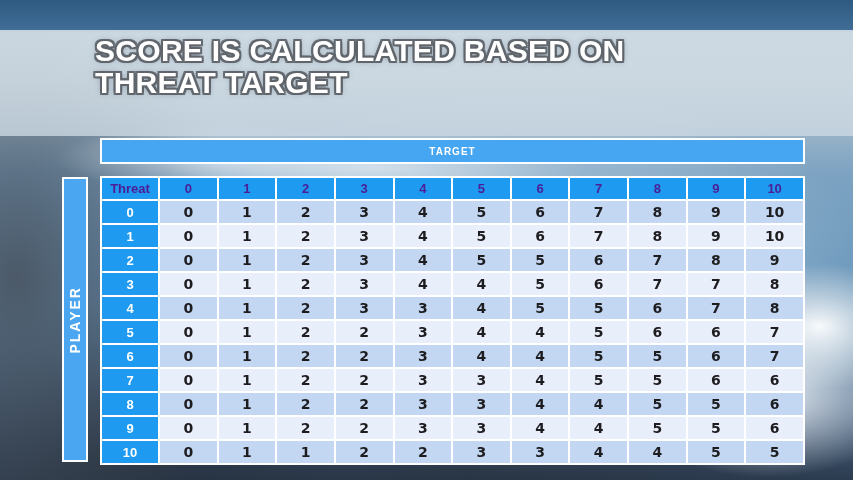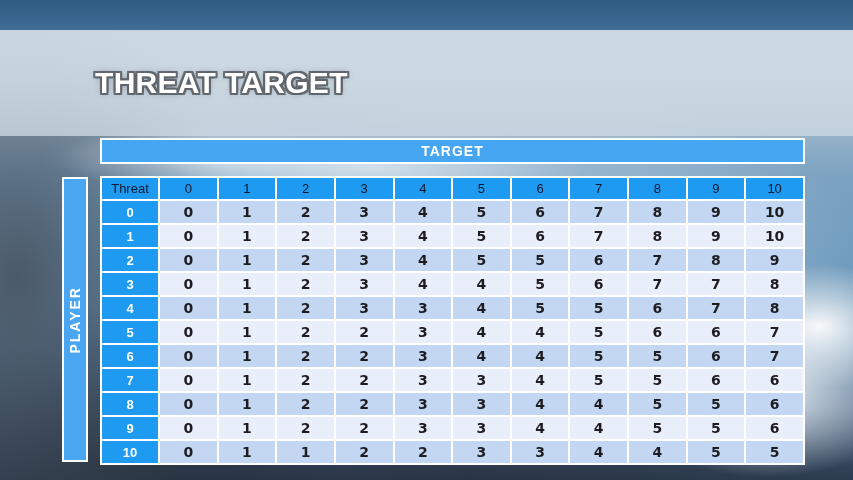--- a/index.html
+++ b/index.html
@@ -38,43 +38,43 @@
       -2px -2px 0 rgba(95,101,108,.9), -2px 0 0 rgba(95,101,108,.9), -2px 2px 0 rgba(95,101,108,.9),
        0 -2px 0 rgba(95,101,108,.9),  0 2px 0 rgba(95,101,108,.9),
        2px -2px 0 rgba(95,101,108,.9), 2px 0 0 rgba(95,101,108,.9), 2px 2px 0 rgba(95,101,108,.9),
        0 0 6px rgba(60,66,72,.55);
   }
   
   .target-bar{
     position:absolute;left:100px;top:138px;width:705px;height:26px;
     box-sizing:border-box;background:#47a6f2;border:2px solid #fbfdff;
     display:flex;align-items:center;justify-content:center;
-    color:#fff;font-weight:bold;font-size:14px;letter-spacing:1px;
+    color:#fff;font-weight:bold;font-size:10px;letter-spacing:1px;
   }
   .player-bar{
     position:absolute;left:62px;top:177px;width:26px;height:285px;
     box-sizing:border-box;background:#4aa6f0;border:2px solid #fbfdff;
     display:flex;align-items:center;justify-content:center;
   }
   .player-bar .vtext{
     writing-mode:vertical-rl;transform:rotate(180deg);
     color:#fff;font-weight:bold;font-size:14px;letter-spacing:2px;
   }
   
   .score-table{
     position:absolute;left:100px;top:176px;width:705px;
     border-collapse:collapse;table-layout:fixed;
   }
   .score-table th,.score-table td{
     border:2px solid #fff;text-align:center;vertical-align:middle;
     padding:0;overflow:hidden;
   }
   .score-table thead th{
-    height:21px;background:#1e9af0;color:#0f172a;
-    font-size:13px;font-weight:normal;
+    height:21px;background:#1e9af0;color:#4c1d95;
+    font-size:13px;font-weight:bold;
   }
   .score-table thead th.corner{width:56px;}
   .score-table tbody th{
     height:22px;background:#1e9af0;color:#fff;
     font-size:13px;font-weight:bold;
   }
   .score-table tbody td{
     height:22px;color:#1d1d20;font-size:14px;font-weight:bold;
     font-family:"DejaVu Sans",sans-serif;
   }
@@ -82,21 +82,21 @@
   .score-table tbody tr:nth-child(even) td{background:#e9eefb;}
 </style>
 </head>
 <body>
 
 <div class="slide">
   <div class="sky"></div>
   <div class="sky-top"></div>
 
   <div class="title-band">
-    <h1 class="title"><br><span>THREAT TARGET</span></h1>
+    <h1 class="title"><span>SCORE IS CALCULATED BASED ON</span><br><span>THREAT TARGET</span></h1>
   </div>
 
   <div class="target-bar">
     <span>TARGET</span>
   </div>
 
   <div class="player-bar">
     <span class="vtext">PLAYER</span>
   </div>
 

